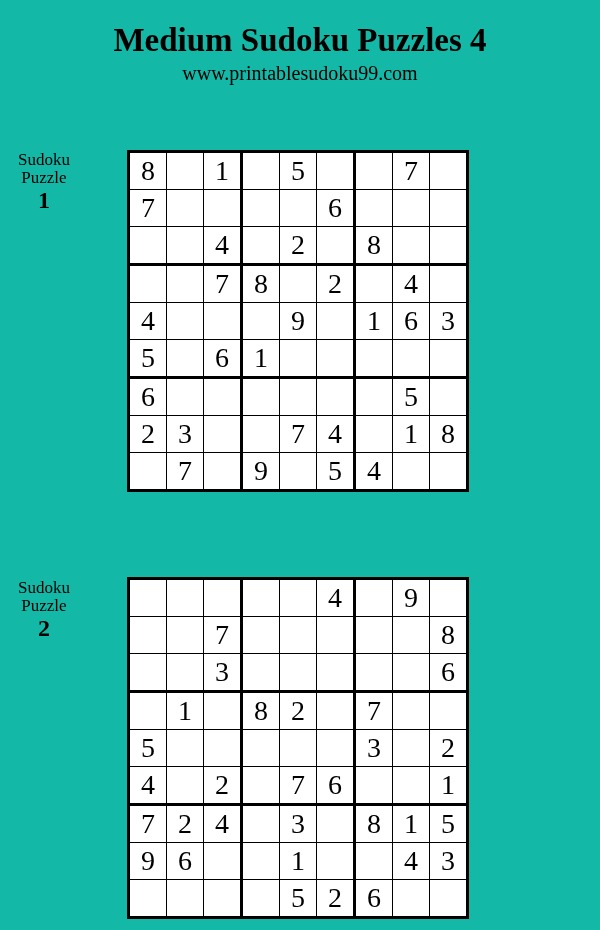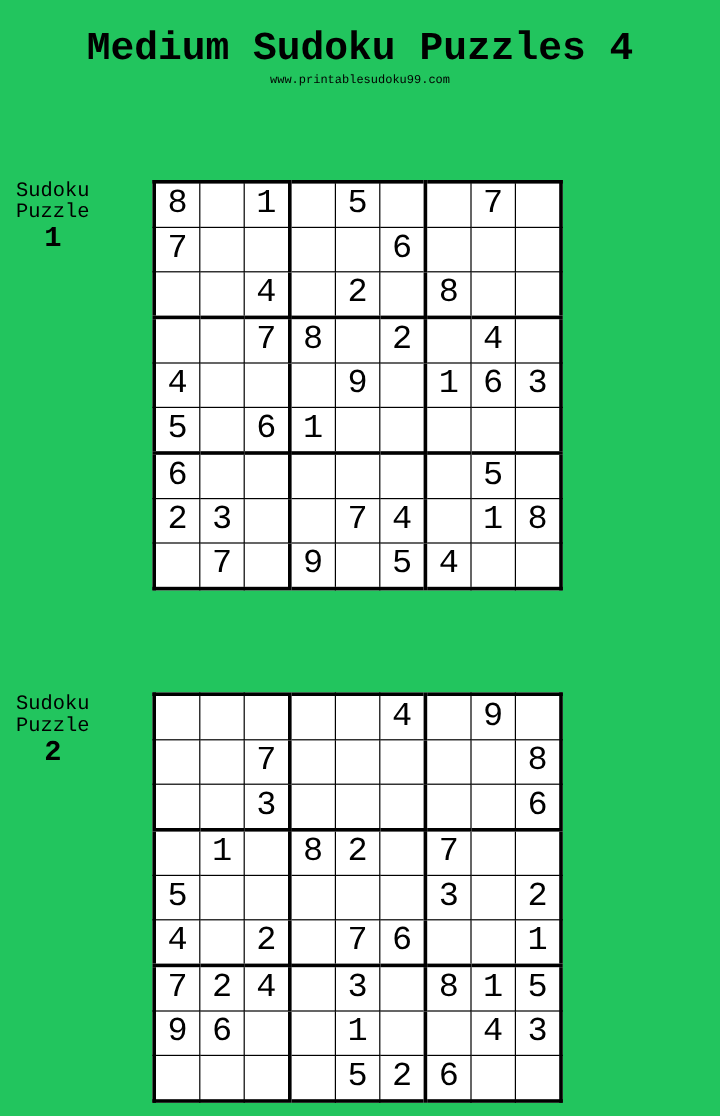--- a/index.html
+++ b/index.html
@@ -1,43 +1,43 @@
 <!DOCTYPE html>
 <html><head>
 <meta charset="utf-8">
 <style>
   * { margin: 0; padding: 0; box-sizing: content-box; }
   html, body { background: #ffffff; }
   .page {
     position: relative;
     width: 600px;
     height: 930px;
-    background: #22c55e;
-    font-family: Liberation Mono, monospace;
+    background: #14b8a6;
+    font-family: Liberation Serif, serif;
     color: #000000;
     overflow: hidden;
   }
   .title {
     position: absolute;
     top: 24px;
     left: 0;
     width: 600px;
     text-align: center;
     font-size: 33px;
     font-weight: bold;
     line-height: 1.0;
     color: #000000;
   }
   .subtitle {
     position: absolute;
     top: 62px;
     left: 0;
     width: 600px;
     text-align: center;
-    font-size: 10px;
+    font-size: 20px;
     font-weight: normal;
     color: #000000;
   }
   .puzzle-label {
     position: absolute;
     left: 4px;
     width: 80px;
     text-align: center;
     color: #000000;
   }

